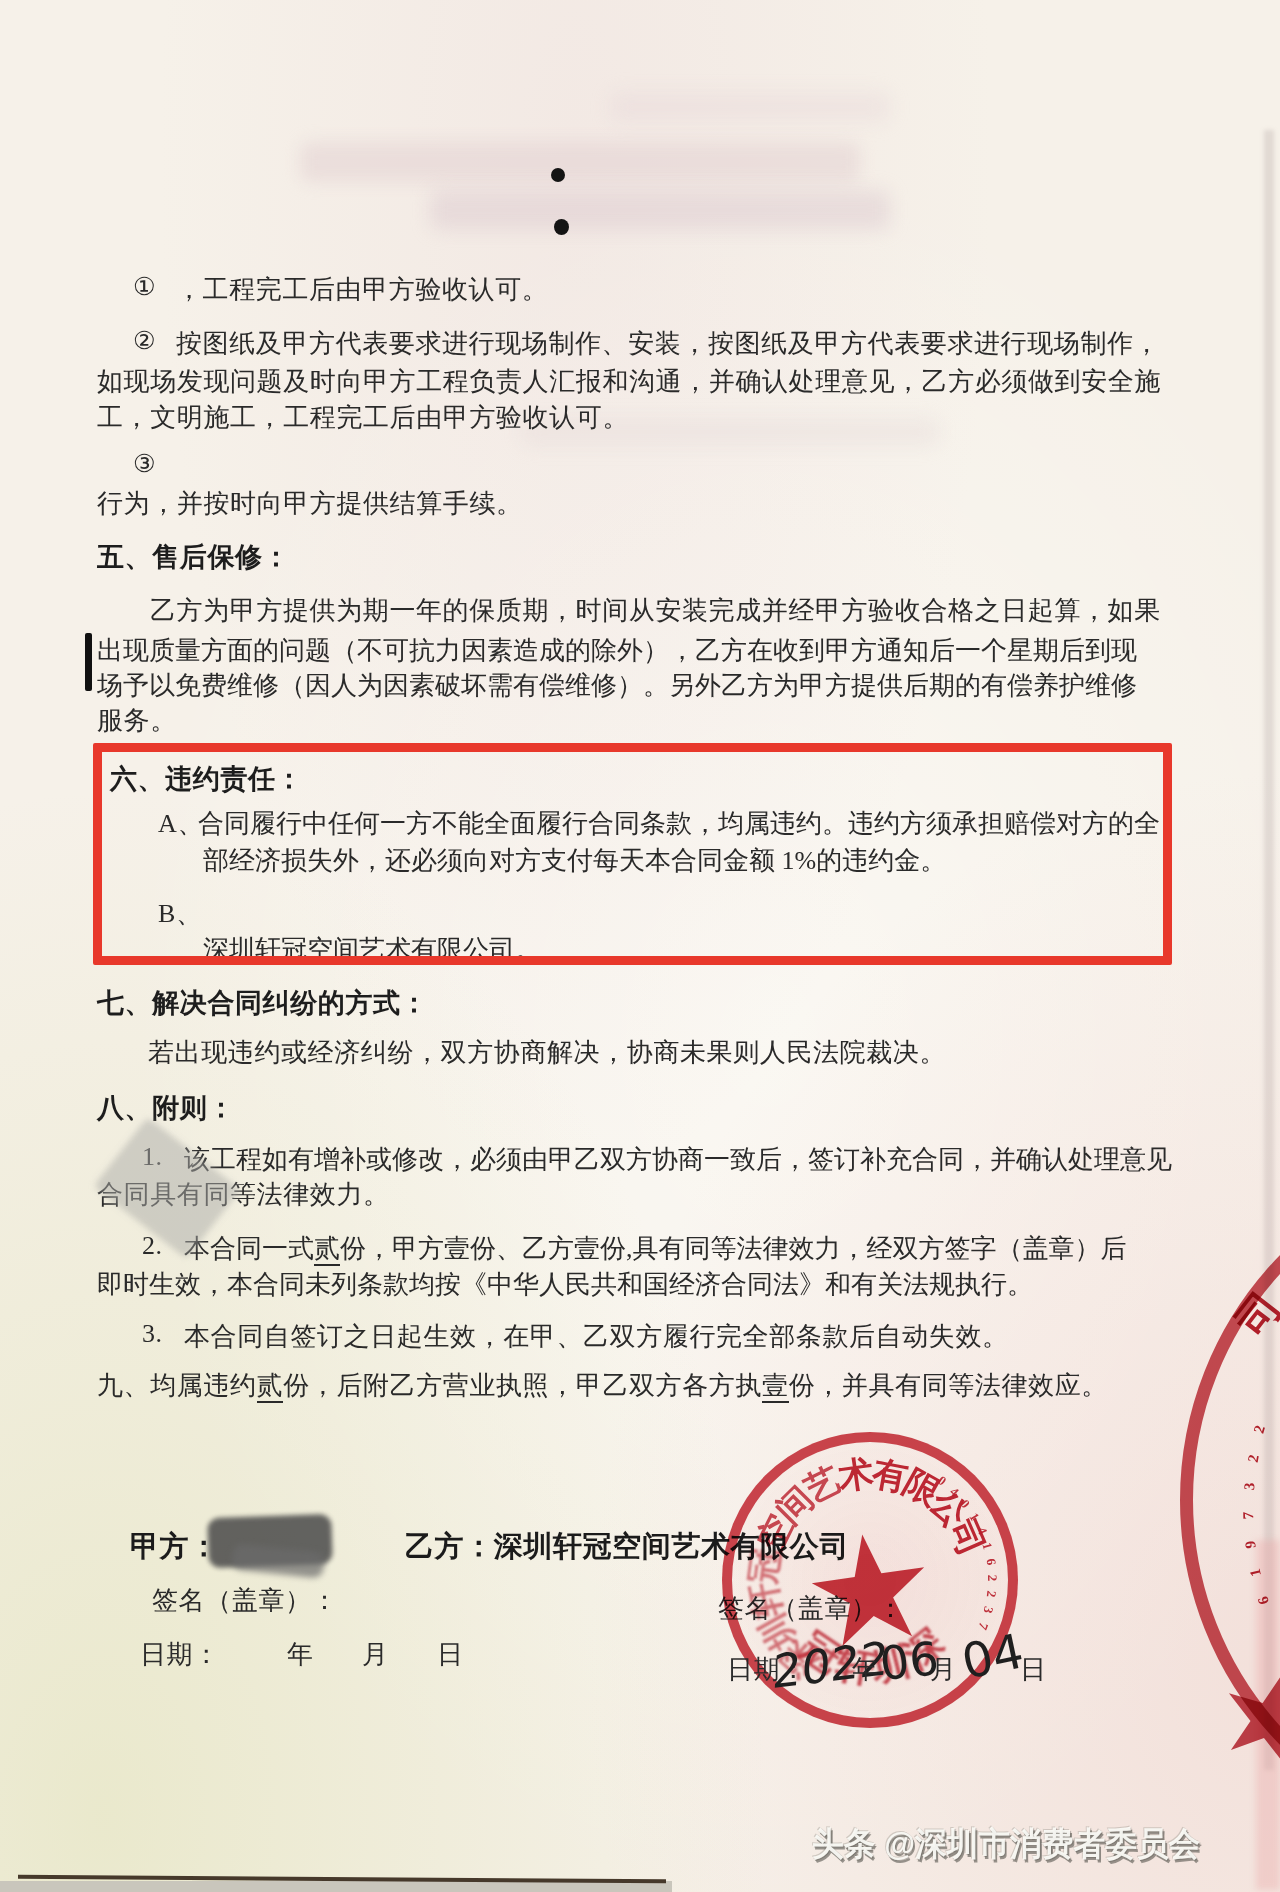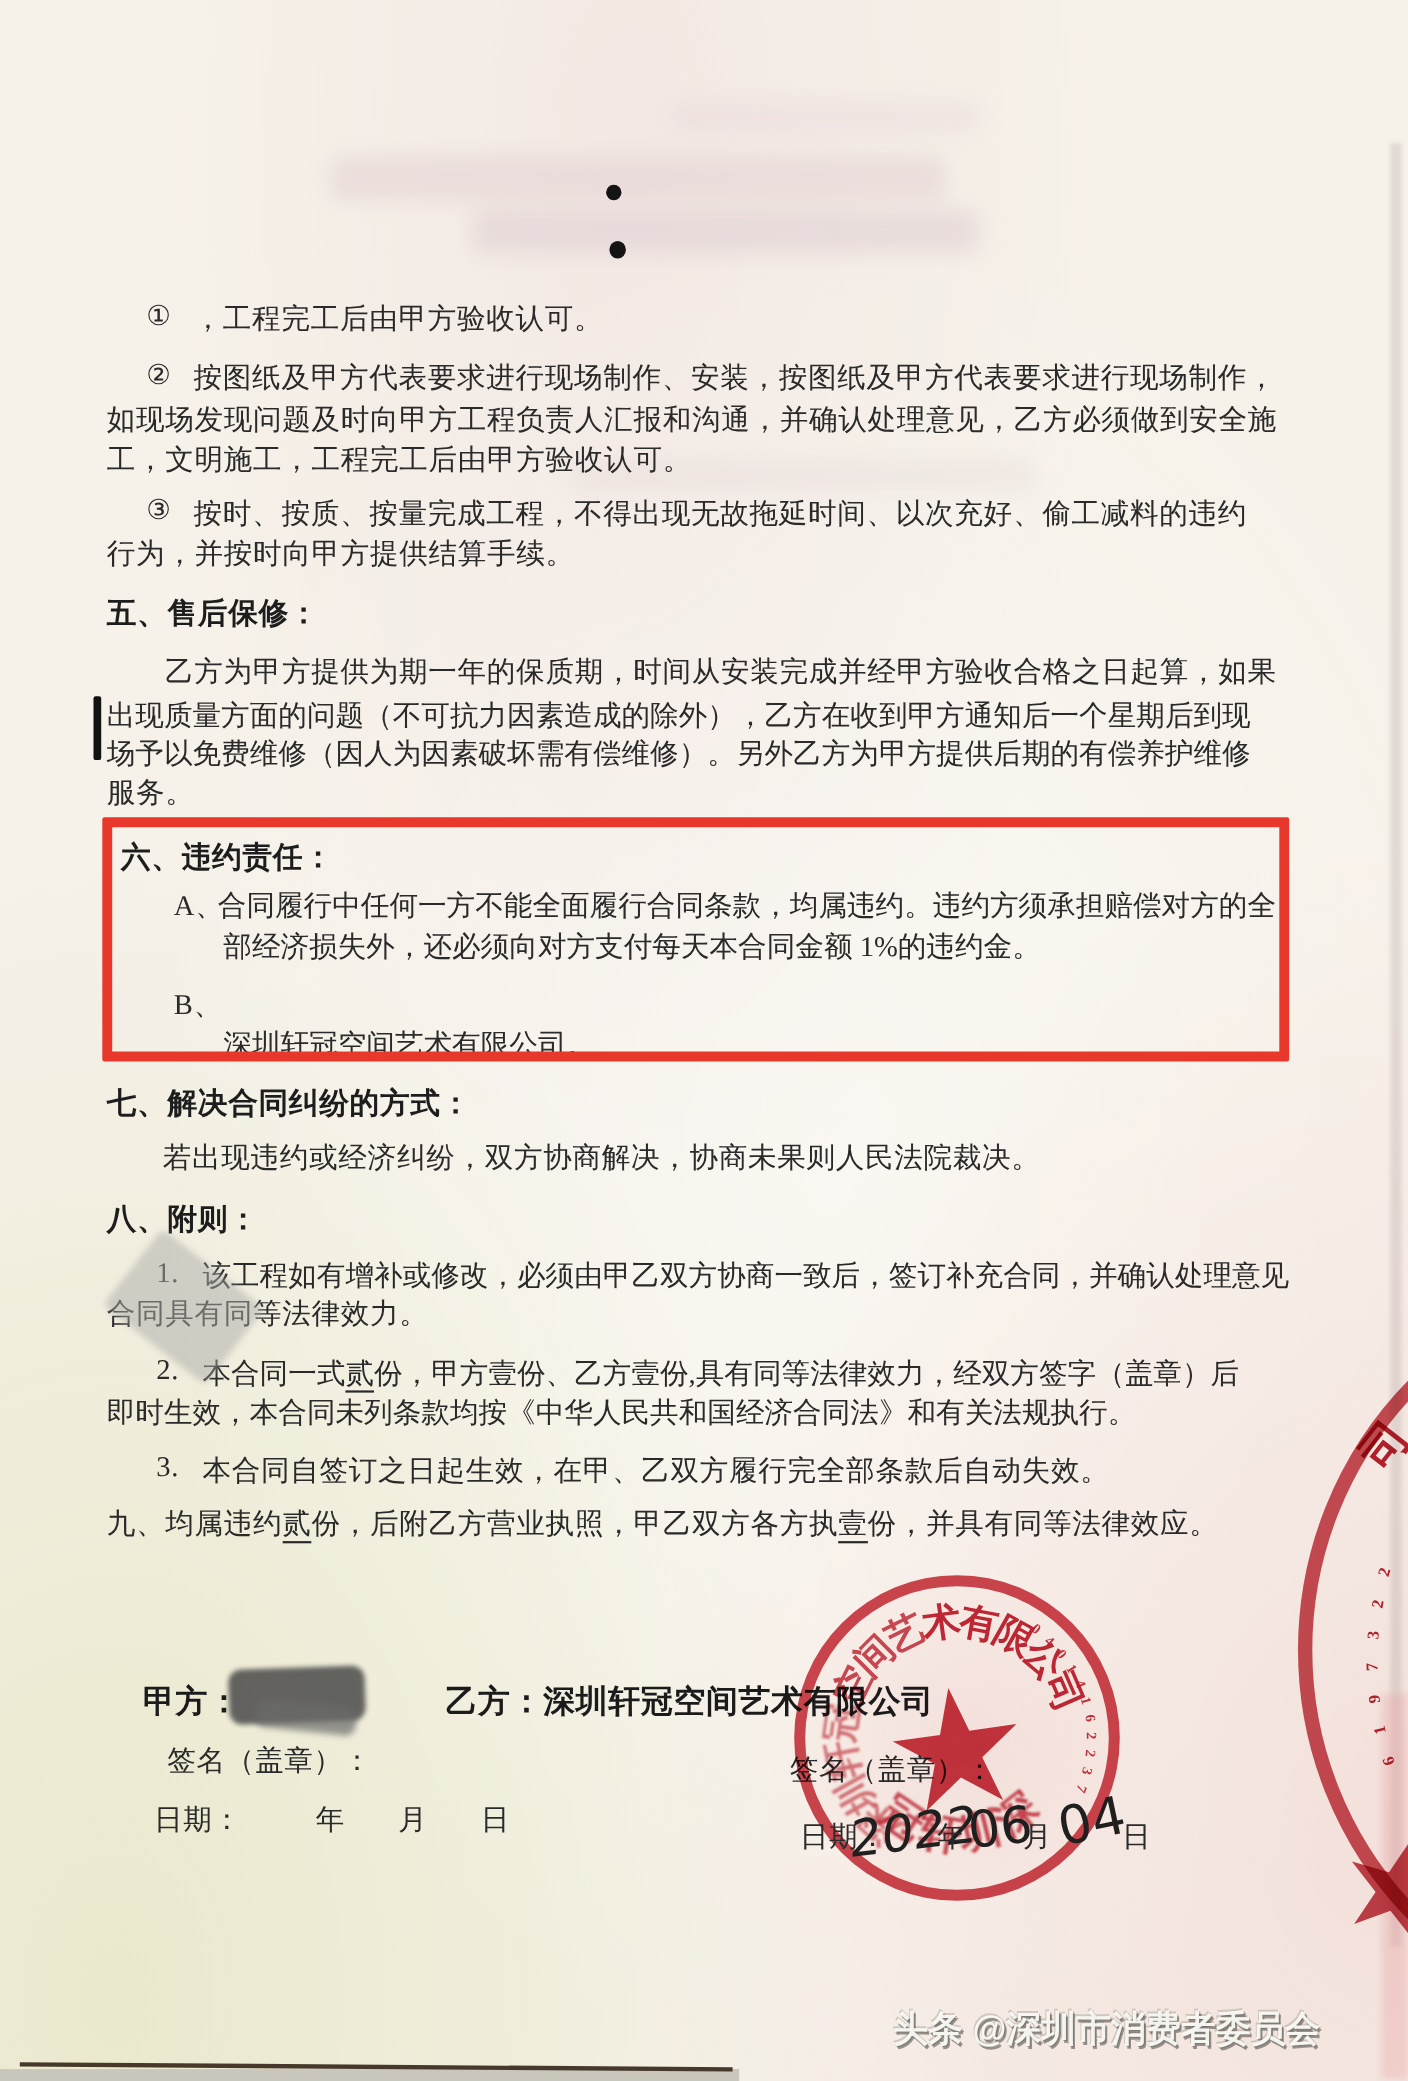--- a/index.html
+++ b/index.html
@@ -77,21 +77,20 @@
 
   <div class="t circ" style="left:133px;top:272px">①</div>
   <div class="t" style="left:176px;top:272px">，工程完工后由甲方验收认可。</div>
 
   <div class="t circ" style="left:133px;top:326px">②</div>
   <div class="t" style="left:176px;top:326px">按图纸及甲方代表要求进行现场制作、安装，按图纸及甲方代表要求进行现场制作，</div>
   <div class="t" style="left:97px;top:364px">如现场发现问题及时向甲方工程负责人汇报和沟通，并确认处理意见，乙方必须做到安全施</div>
   <div class="t" style="left:97px;top:400px">工，文明施工，工程完工后由甲方验收认可。</div>
 
   <div class="t circ" style="left:133px;top:449px">③</div>
-  <div class="t" style="left:176px;top:449px">按时、按质、按量完成工程，不得出现无故拖延时间、以次充好、偷工减料的违约</div>
   <div class="t" style="left:97px;top:486px">行为，并按时向甲方提供结算手续。</div>
 
   <div class="t b" style="left:97px;top:539px">五、售后保修：</div>
   <div class="t" style="left:150px;top:593px">乙方为甲方提供为期一年的保质期，时间从安装完成并经甲方验收合格之日起算，如果</div>
   <div class="t tight" style="left:97px;top:633px">出现质量方面的问题（不可抗力因素造成的除外），乙方在收到甲方通知后一个星期后到现</div>
   <div class="t tight" style="left:97px;top:668px">场予以免费维修（因人为因素破坏需有偿维修）。另外乙方为甲方提供后期的有偿养护维修</div>
   <div class="t" style="left:97px;top:703px">服务。</div>
 
   <div id="hlbox"></div>
   <div class="t b" style="left:110px;top:761px">六、违约责任：</div>

